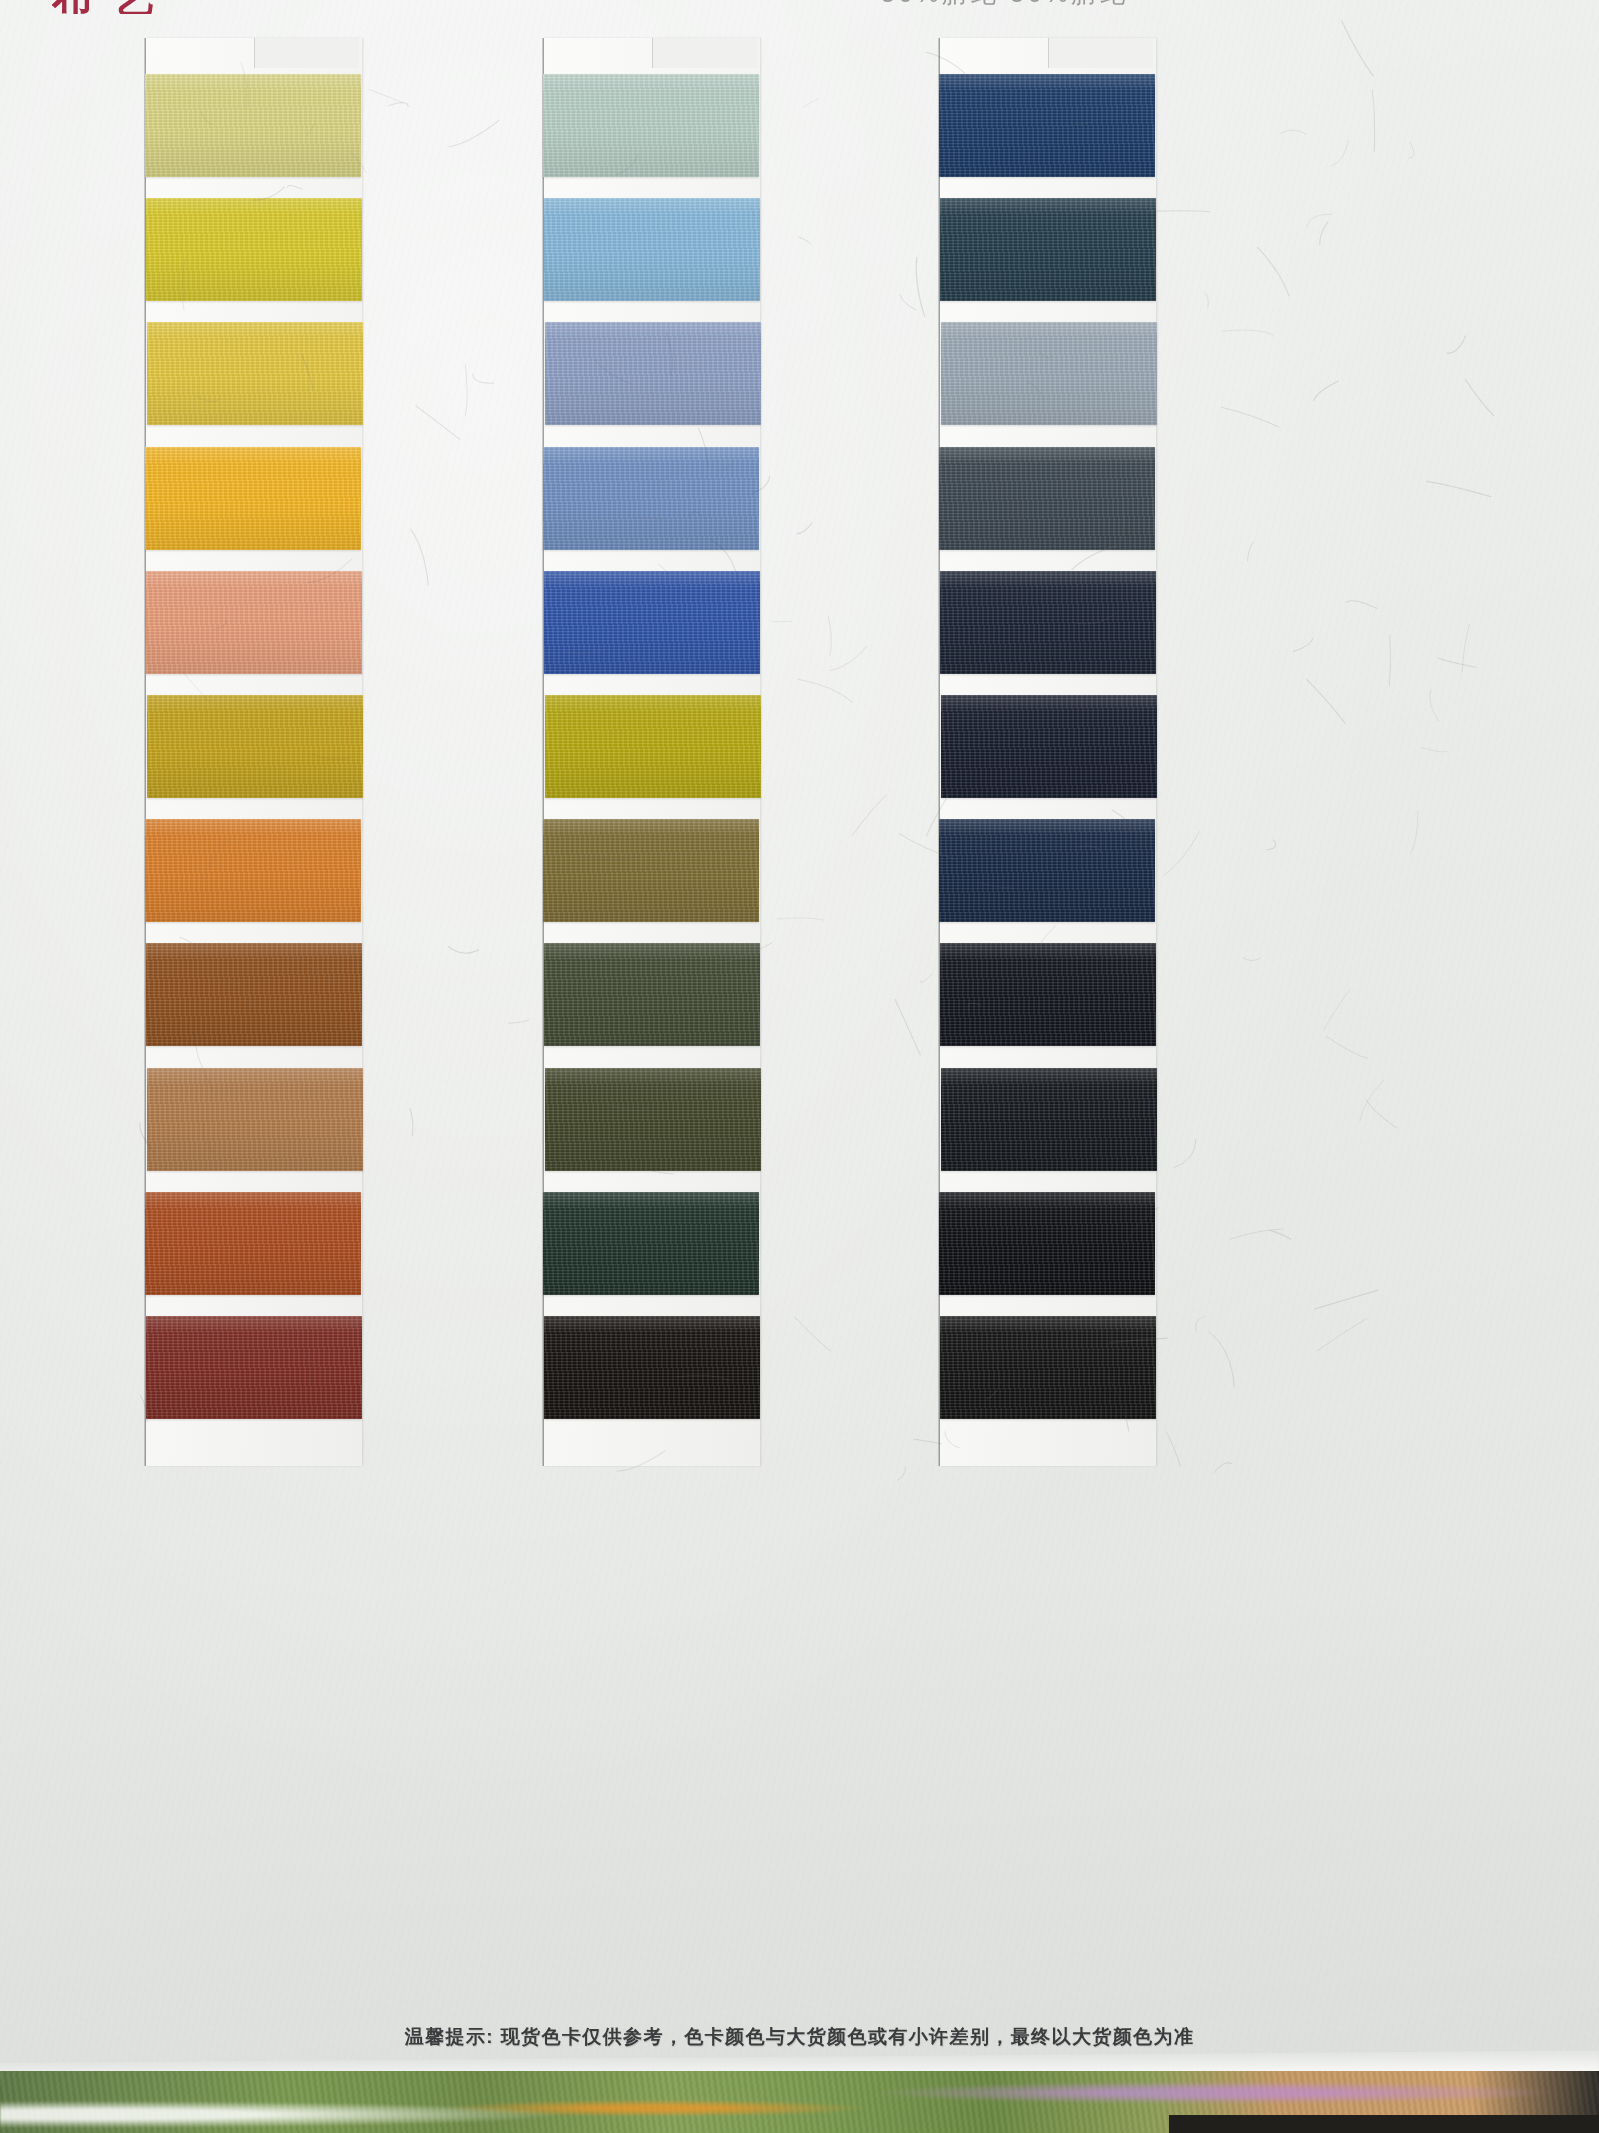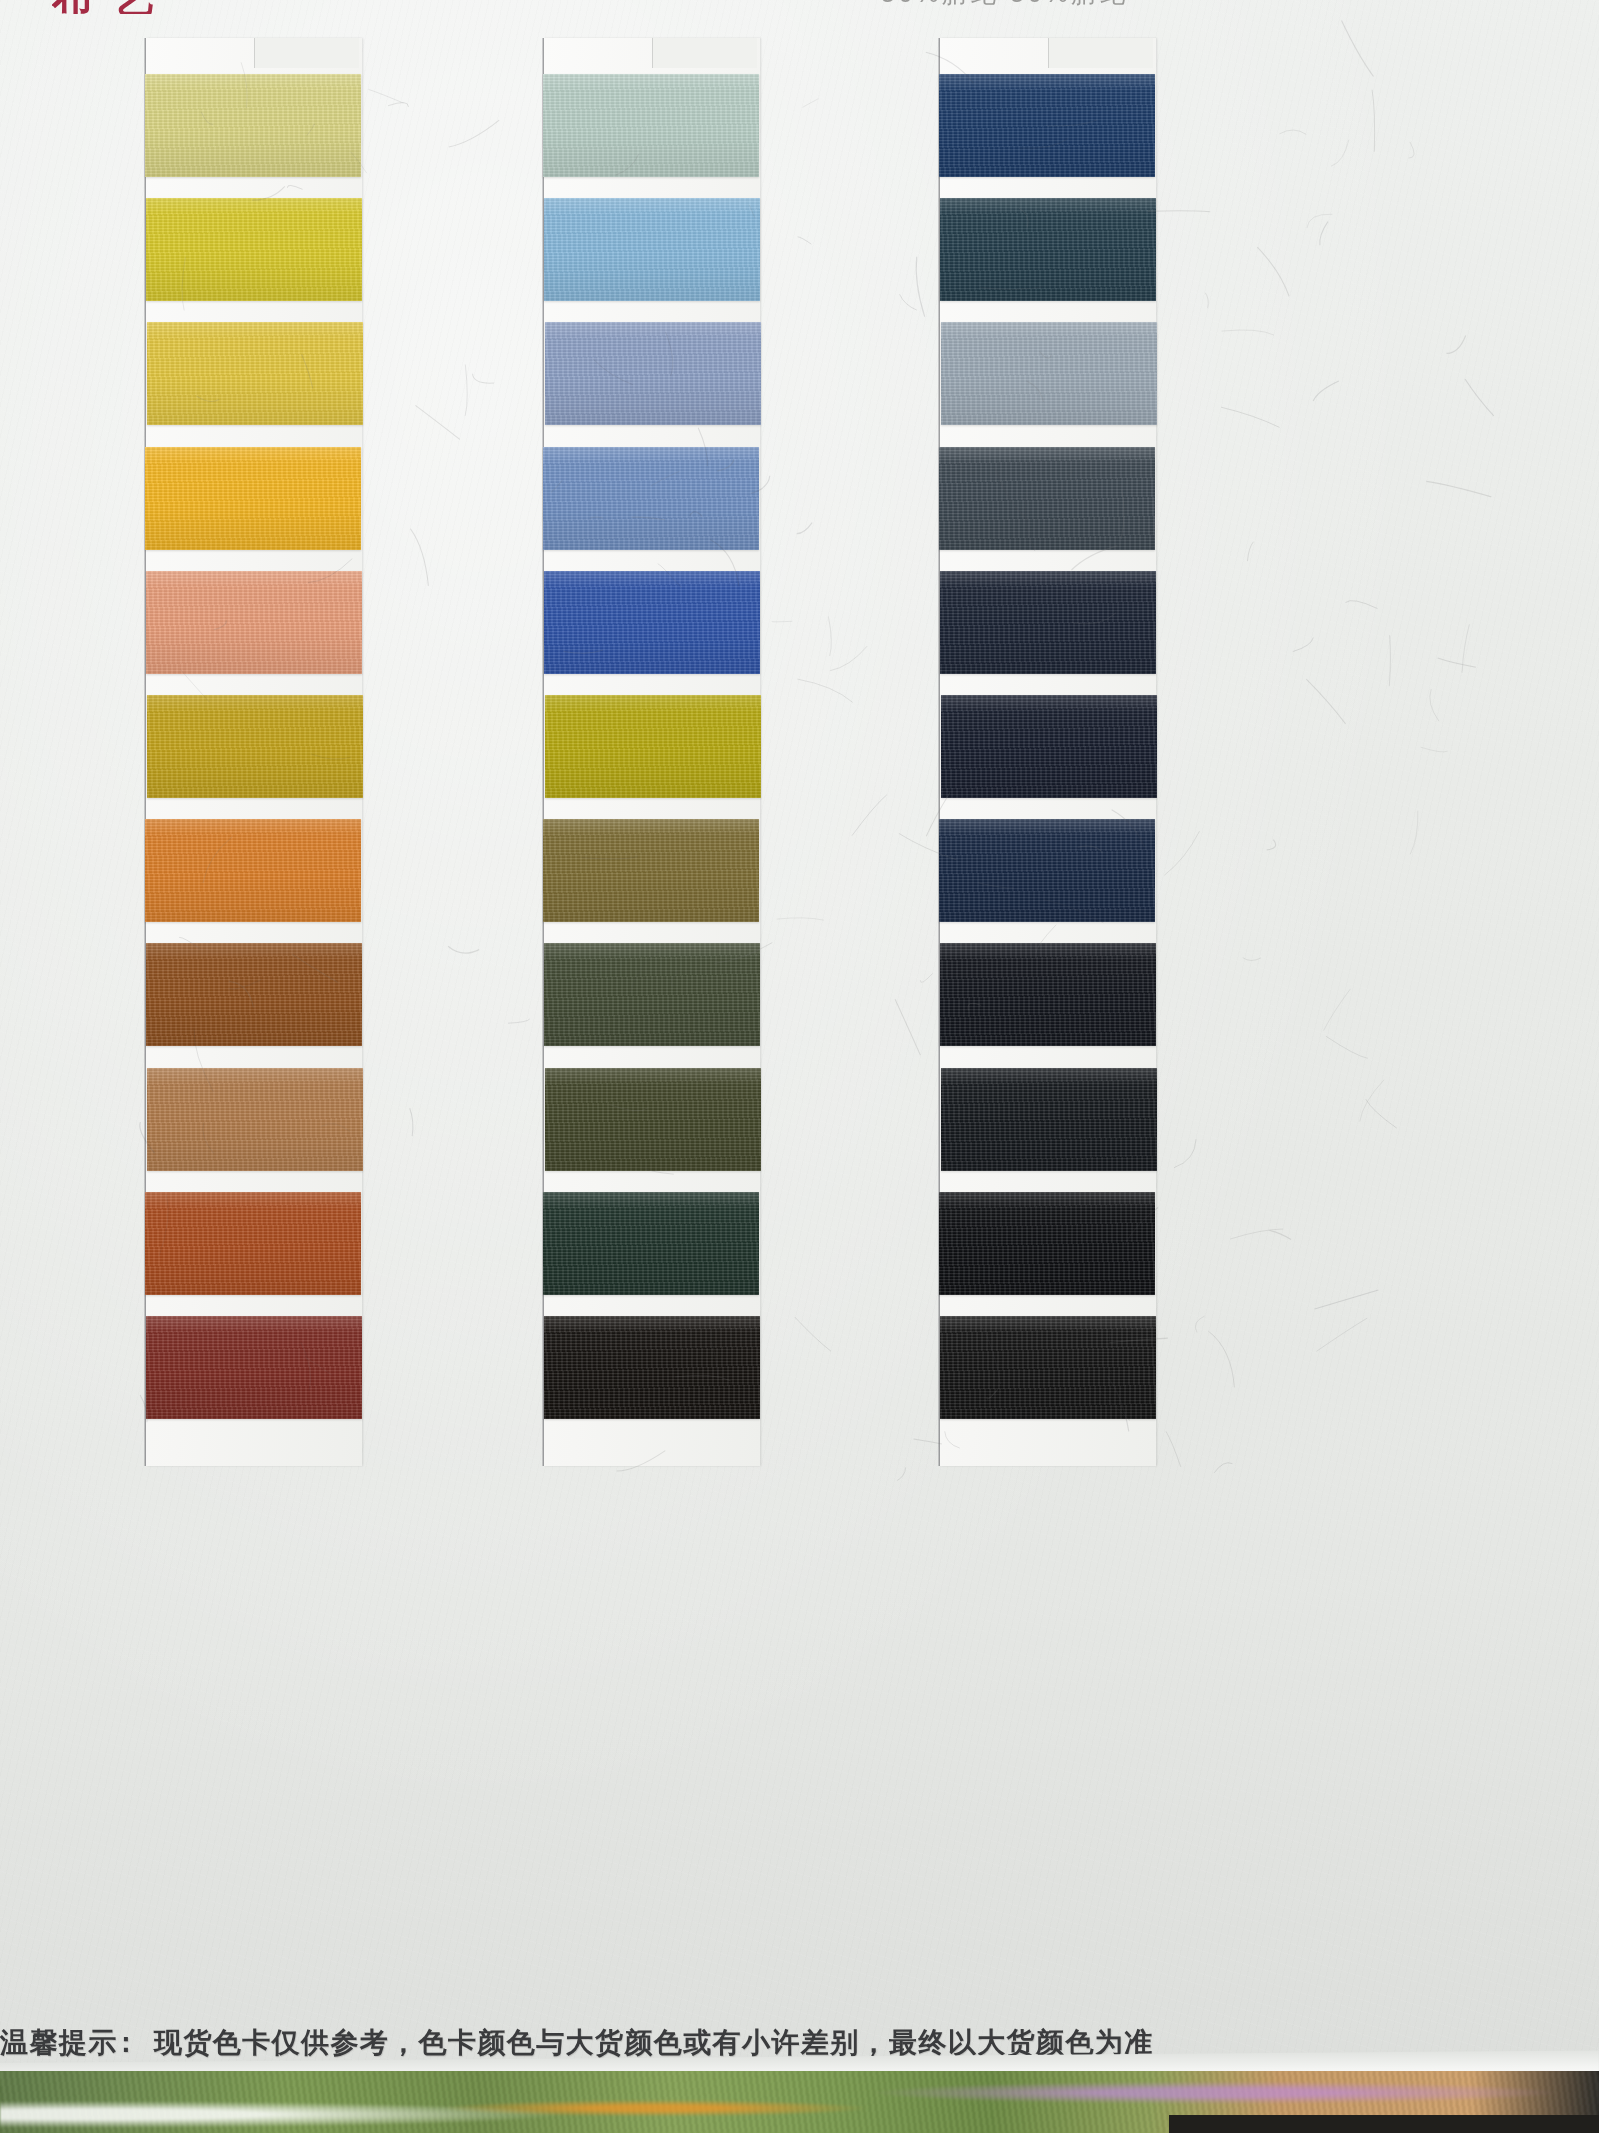--- a/index.html
+++ b/index.html
@@ -147,25 +147,25 @@
     position:absolute; inset:0;
     pointer-events:none;
     opacity:0.5;
   }
 
   
   #disclaimer {
     position: absolute;
     left: 0; right: 0;
     top: 2024px;
-    text-align: left;
-    font-size: 28px;
+    text-align: center;
+    font-size: 19px;
     letter-spacing: 1.4px;
     color: #3a3b3d;
-    font-family: Liberation Mono, monospace;
+    font-family: Liberation Sans, sans-serif;
     font-weight: bold;
     text-shadow: 0.6px 0.6px 0.8px rgba(170,170,168,0.6);
   }
 
   
   #photostrip {
     position: absolute;
     left: 0; bottom: 0;
     width: 1599px;
     height: 62px;

